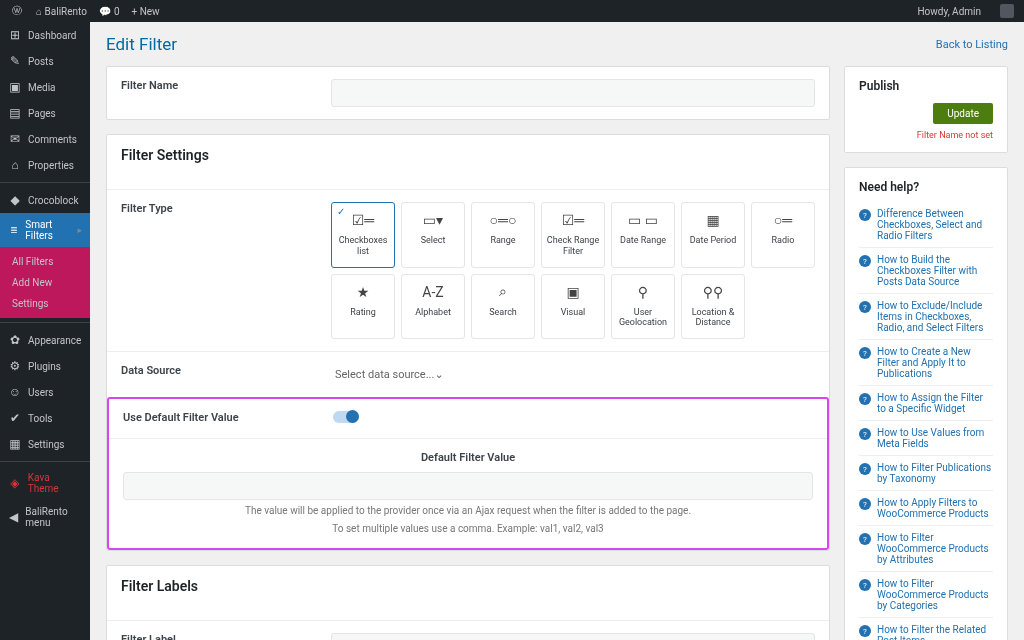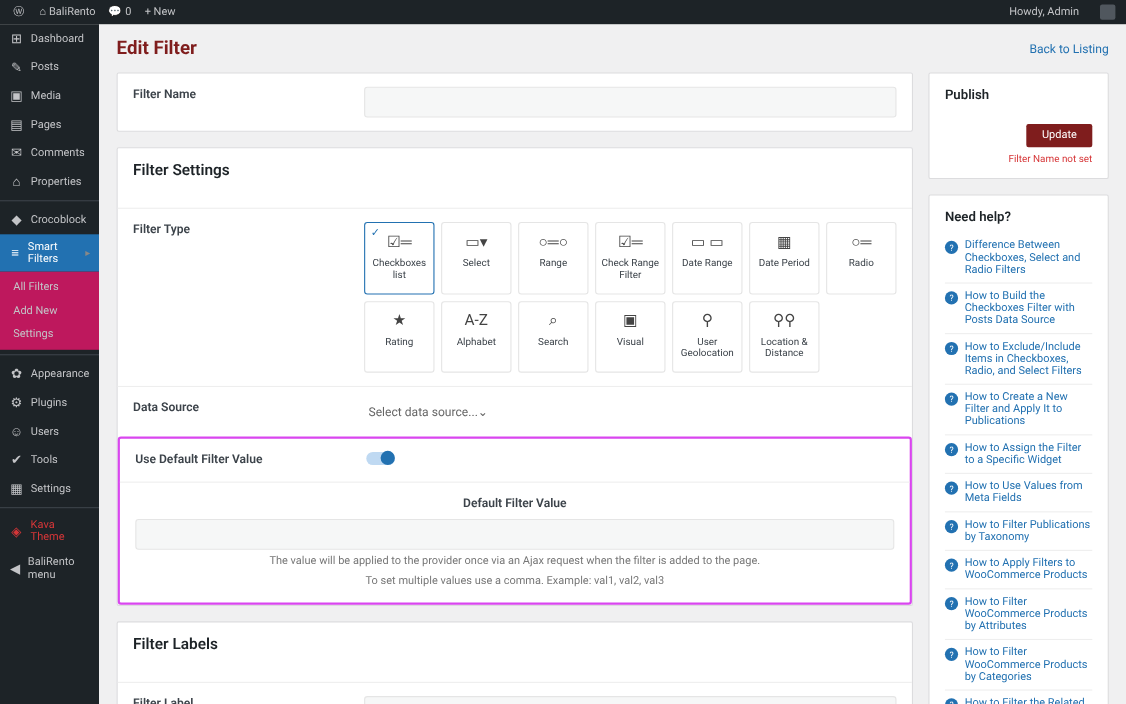--- a/index.html
+++ b/index.html
@@ -11,21 +11,21 @@
 .layout{display:flex;height:618px}
 .sidebar{width:90px;background:#1d2327;display:flex;flex-direction:column;font-size:10px;overflow:hidden}
 .sidebar-item{display:flex;align-items:center;gap:6px;padding:6px 8px;color:#c3c4c7;cursor:pointer}
 .sidebar-item.active{background:#2271b1;color:#fff}
 .sidebar-item .icon{width:14px;height:14px;display:inline-flex;align-items:center;justify-content:center;font-size:12px}
 .sidebar-sub{background:#be185d;padding:4px 0}
 .sidebar-sub .sub-item{padding:5px 12px;color:#c3c4c7;font-size:10px;cursor:pointer}
 .sidebar-divider{height:0;border-top:1px solid #3c434a;margin:4px 0}
 .main{flex:1;padding:12px 16px;overflow:auto}
 .page-head{display:flex;align-items:center;margin-bottom:12px}
-.page-title{font-size:17px;font-weight:700;color:#7f1d1d}
+.page-title{font-size:17px;font-weight:400;color:#0369a1}
 .back-link{margin-left:auto;color:#2271b1;font-size:11px;cursor:pointer}
 .content-row{display:flex;gap:14px}
 .left-col{flex:1;display:flex;flex-direction:column;gap:14px}
 .right-col{width:164px;display:flex;flex-direction:column;gap:14px}
 .panel{background:#fff;border:1px solid #dcdcde;border-radius:2px}
 .panel-pad{padding:12px 14px}
 .panel h2{font-size:14px;font-weight:600;margin-bottom:14px}
 .field-row{display:flex;border-top:1px solid #eee;padding:12px 14px;align-items:flex-start}
 .field-row:first-child{border-top:none}
 .field-label{width:210px;font-size:11px;font-weight:600;color:#3c434a;flex-shrink:0}
@@ -36,21 +36,21 @@
 .type-card{border:1px solid #e5e5e5;border-radius:3px;padding:8px 4px 10px;display:flex;flex-direction:column;align-items:center;gap:6px;cursor:pointer;position:relative;background:#fff}
 .type-card.selected{border-color:#2271b1}
 .type-card .check{position:absolute;top:3px;left:5px;color:#2271b1;font-size:10px}
 .type-card .card-icon{height:18px;display:flex;align-items:center;justify-content:center;color:#444;font-size:14px}
 .type-card .card-label{font-size:9px;color:#3c434a;text-align:center;line-height:1.2}
 .toggle{width:26px;height:12px;background:#bfd9f2;border-radius:10px;position:relative;display:inline-block;cursor:pointer}
 .toggle::after{content:"";position:absolute;width:13px;height:13px;background:#2271b1;border-radius:50%;right:0;top:-1px}
 .help-row{font-size:10px;color:#777;line-height:1.4;margin-top:4px}
 .green-box{border:2px solid #d946ef;border-radius:3px}
 .publish-title{font-size:12px;font-weight:600}
-.update-btn{background:#7f1d1d;color:#fff;border:none;padding:5px 14px;font-size:10px;border-radius:2px;cursor:pointer;margin-left:auto;display:block;margin-top:20px}
+.update-btn{background:#4d7c0f;color:#fff;border:none;padding:5px 14px;font-size:10px;border-radius:2px;cursor:pointer;margin-left:auto;display:block;margin-top:10px}
 .publish-err{color:#d63638;font-size:9px;text-align:right;margin-top:6px}
 .help-list{display:flex;flex-direction:column}
 .help-item{display:flex;gap:6px;padding:6px 0;border-top:1px solid #eee;font-size:10px;color:#2271b1;cursor:pointer}
 .help-item:first-child{border-top:none}
 .help-q{width:12px;height:12px;border-radius:50%;background:#2271b1;color:#fff;display:inline-flex;align-items:center;justify-content:center;font-size:8px;flex-shrink:0;margin-top:1px}
 .chevron{margin-left:auto;font-size:9px;color:#888}
 </style>
 </head>
 <body>
 

